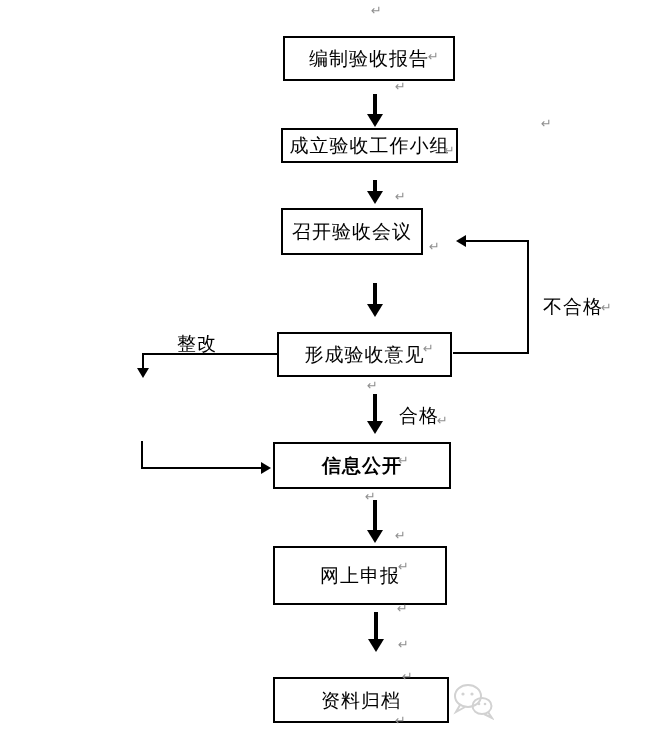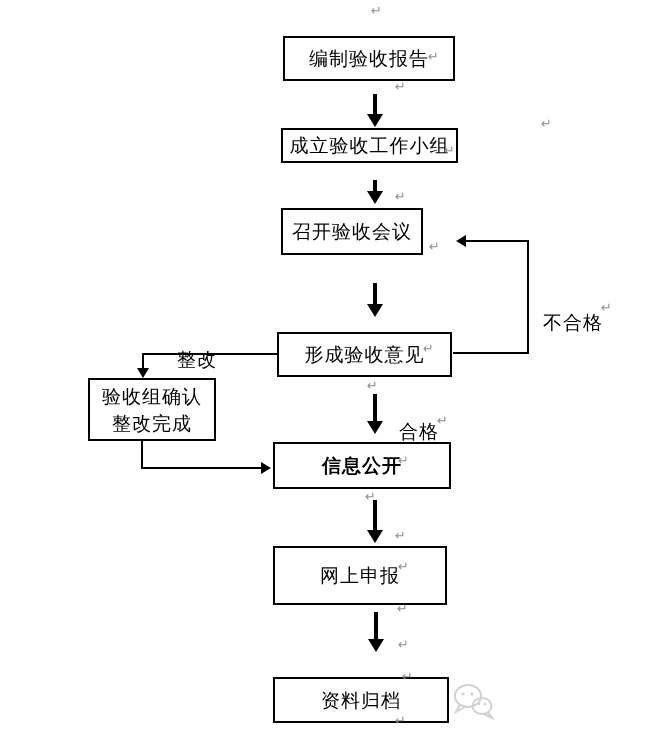--- a/index.html
+++ b/index.html
@@ -28,21 +28,21 @@
   .head-left-sm {
     position:absolute; width:0; height:0;
     border-top:6px solid transparent; border-bottom:6px solid transparent;
     border-right:10px solid #000;
   }
   .head-right-sm {
     position:absolute; width:0; height:0;
     border-top:6px solid transparent; border-bottom:6px solid transparent;
     border-left:10px solid #000;
   }
-  .edge-label { position:absolute; font-size:19px; color:#000; letter-spacing:1px; white-space:nowrap;margin-top:16px; }
+  .edge-label { position:absolute; font-size:19px; color:#000; letter-spacing:1px; white-space:nowrap; }
   .pmark {
     position:absolute; color:#8f8f8f; font-size:13px;
     font-family:"DejaVu Sans","Liberation Sans",sans-serif; line-height:13px;
   }
   .watermark {
     position:absolute; left:452px; top:682px; display:flex; align-items:center;
     color:#b5b5b5; font-family:"DejaVu Sans","Liberation Sans",sans-serif;
     font-size:16px; white-space:nowrap;
   }
   .watermark .wm-text { margin-left:6px; letter-spacing:0.5px; }
@@ -56,24 +56,20 @@
     <span>编制验收报告</span>
   </div>
   <div class="node" style="left:281px;top:128px;width:177px;height:35px;">
     <span>成立验收工作小组</span>
   </div>
   <div class="node" style="left:281px;top:208px;width:142px;height:47px;">
     <span>召开验收会议</span>
   </div>
   <div class="node" style="left:277px;top:332px;width:175px;height:45px;">
     <span>形成验收意见</span>
-  </div>
-  <div class="node" style="left:88px;top:378px;width:128px;height:63px;flex-direction:column;">
-    <span>验收组确认</span>
-    <span>整改完成</span>
   </div>
   <div class="node" style="left:273px;top:442px;width:178px;height:47px;font-weight:bold;">
     <span>信息公开</span>
   </div>
   <div class="node" style="left:273px;top:546px;width:174px;height:59px;">
     <span>网上申报</span>
   </div>
   <div class="node" style="left:273px;top:656px;width:176px;height:46px;margin-top:21px;">
     <span>资料归档</span>
   </div>

